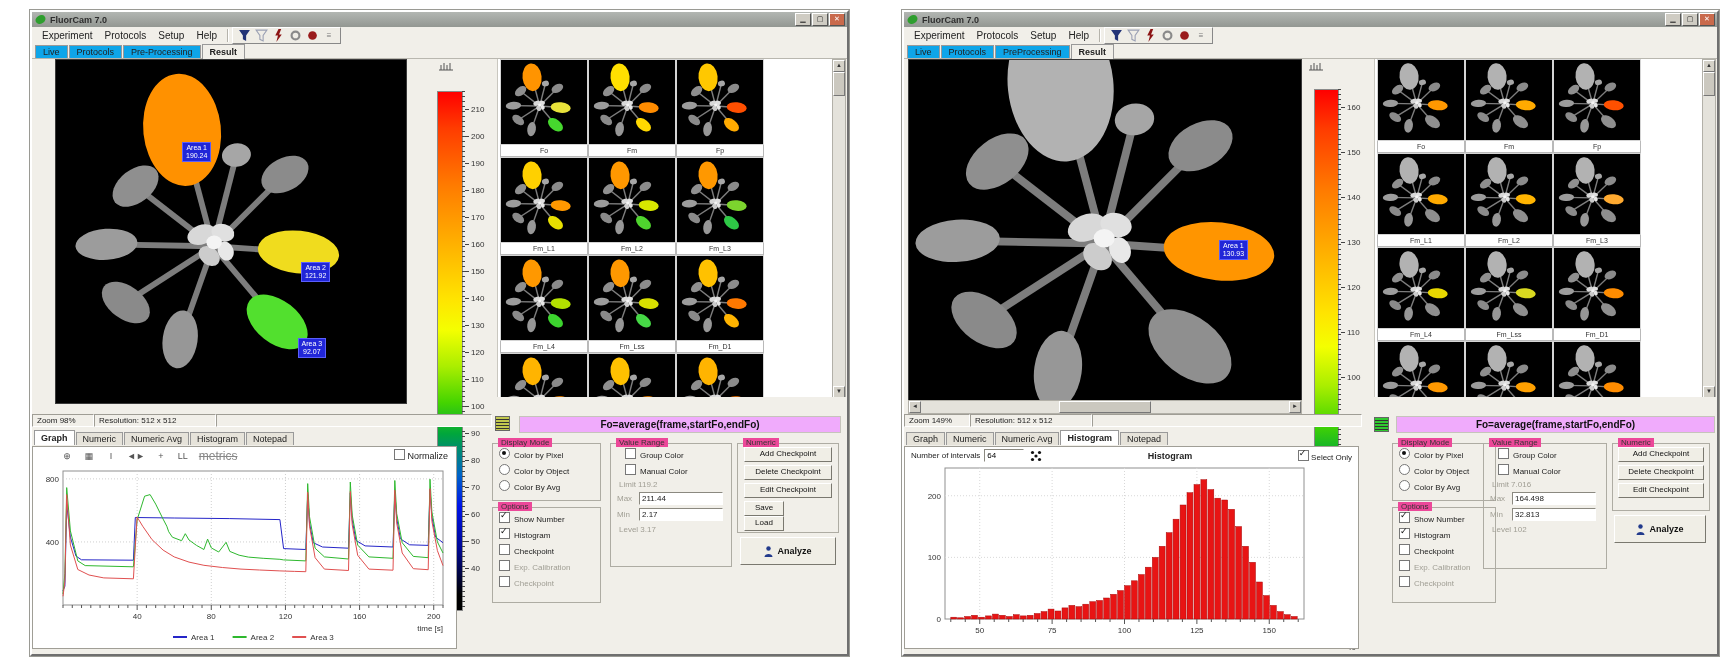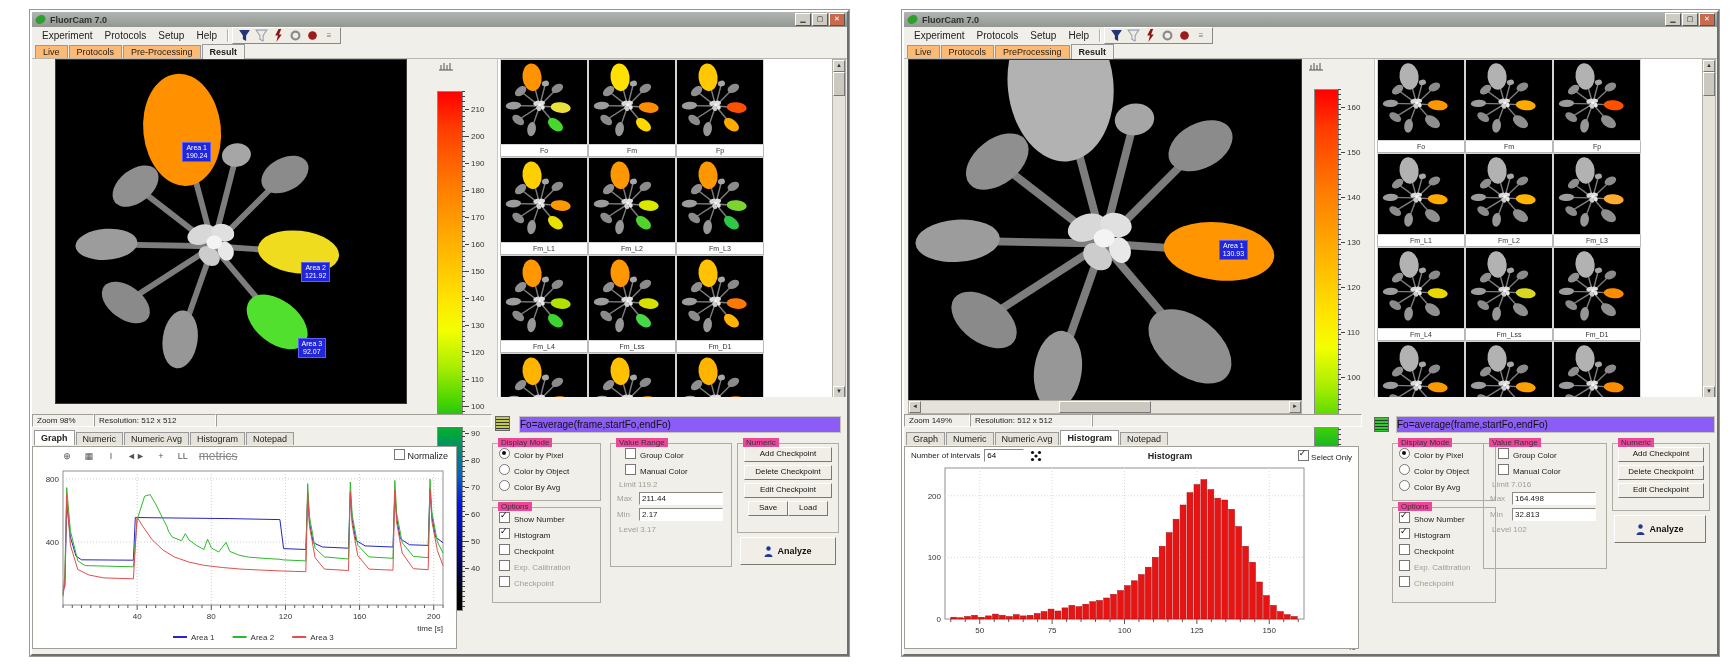--- a/index.html
+++ b/index.html
@@ -8,21 +8,21 @@
   .titlebar{height:15px;background:linear-gradient(#b2b6b2,#939792);display:flex;align-items:center;padding:0 2px;}
   .title-text{font-size:9px;font-weight:bold;color:#2e2e2e;margin-left:3px;flex:1;white-space:nowrap;overflow:hidden;}
   .winbtn{width:14px;height:11px;margin-left:1px;border:1px solid;border-color:#fff #555 #555 #fff;background:#cfccc3;font-size:7px;line-height:9px;text-align:center;color:#222;}
   .winbtn.close{background:#c96a4c;color:#fff;}
   .menubar{height:17px;display:flex;align-items:center;padding-left:4px;background:#f1efe9;border-bottom:1px solid #d8d6cе;}
   .menuitem{font-size:10px;color:#222;padding:1px 6px;}
   .msep{width:1px;height:13px;background:#b5b3ab;margin:0 4px;box-shadow:1px 0 0 #fff;}
   .toolgroup{display:flex;align-items:center;gap:4px;border:1px solid;border-color:#fff #888 #888 #fff;padding:1px 5px;background:#efede6;}
   .ticon{width:13px;height:13px;display:flex;align-items:center;justify-content:center;}
   .tabrow{height:14px;display:flex;align-items:flex-end;padding-left:3px;border-bottom:1px solid #b9b7af;}
-  .tab{font-size:9px;color:#222;background:#fdba74;border:1px solid #999;border-bottom:none;padding:0 7px;height:12px;line-height:12px;margin-right:1px;}
+  .tab{font-size:9px;color:#222;background:#0ea5e9;border:1px solid #999;border-bottom:none;padding:0 7px;height:12px;line-height:12px;margin-right:1px;}
   .tab.active{background:#f1efe9;height:14px;line-height:14px;font-weight:bold;position:relative;bottom:-1px;}
   .winbody{position:relative;width:100%;}
   .mainimg{position:absolute;background:#000;border:1px solid #3a3a3a;}
   .mainimg svg{position:absolute;left:0;top:0;width:100%;height:100%;}
   .arealbl{position:absolute;background:#2126d8;border:1px solid #5a5efc;color:#fff;font-size:7px;line-height:8px;padding:1px 3px;text-align:center;z-index:3;}
   .colorbar{position:absolute;border:1px solid #8a8a8a;background:linear-gradient(to bottom,#ff0000 0%,#ff3c00 7%,#ff7b00 18%,#ffb400 30%,#ffe400 40%,#f4ff00 46%,#aaee00 53%,#44d400 60%,#00a63c 66%,#0063c8 74%,#0014e8 80%,#000896 88%,#000000 97%);}
   .cbminor{position:absolute;width:3px;background:repeating-linear-gradient(to bottom,#444 0 1px,transparent 1px 5px);}
   .cbticks{position:absolute;width:26px;}
   .cbtick{position:absolute;left:0;font-size:8px;color:#333;white-space:nowrap;}
   .cbtick:before{content:"";display:inline-block;width:4px;height:1px;background:#444;vertical-align:middle;margin-right:2px;}
@@ -31,21 +31,21 @@
   .thumb{width:88px;}
   .timg{height:84px;background:#000;border:1px solid #d4d4d4;position:relative;}
   .timg svg{width:100%;height:100%;display:block;}
   .tlab{height:11px;background:#fff;border:1px solid #b9b9b9;border-top:none;font-size:7px;text-align:center;line-height:11px;color:#333;}
   .vscroll{position:absolute;width:12px;background:#e4e2db;border:1px solid #b2b0a8;}
   .hscroll{position:absolute;height:12px;background:#e4e2db;border:1px solid #b2b0a8;}
   .sbtn{position:absolute;width:10px;height:10px;background:#d4d1c8;border:1px solid;border-color:#fff #777 #777 #fff;font-size:6px;line-height:9px;text-align:center;color:#333;}
   .sthumb{position:absolute;background:#cbc8bf;border:1px solid;border-color:#fff #777 #777 #fff;}
   .statusbar{position:absolute;height:13px;display:flex;background:#f1efe9;}
   .scell{border:1px solid;border-color:#9f9d95 #fff #fff #9f9d95;font-size:8px;color:#222;line-height:11px;padding:0 4px;white-space:nowrap;}
-  .formula{position:absolute;height:15px;background:#8b5cf6;border:1px solid #c6c4bb;font-size:10px;font-weight:normal;line-height:15px;color:#111;}
+  .formula{position:absolute;height:15px;background:#f0abfc;border:1px solid #c6c4bb;font-size:10px;font-weight:bold;text-align:center;line-height:15px;color:#111;}
   .panelicon{position:absolute;width:13px;height:13px;border:1px solid #666;background:repeating-linear-gradient(to bottom,transparent 0 2px,#333 2px 3px);}
   .btabs{position:absolute;height:15px;display:flex;align-items:flex-end;}
   .btab{font-size:9px;background:#e6e3da;border:1px solid #999;border-bottom:none;padding:0 6px;height:12px;line-height:12px;margin-right:1px;color:#222;}
   .btab.active{background:#fff;height:14px;line-height:14px;font-weight:bold;}
   .chartpanel{position:absolute;background:#fff;border:1px solid #a09e96;}
   .gtoolbar{position:absolute;top:2px;left:28px;display:flex;gap:10px;align-items:center;}
   .gticon{font-size:9px;color:#555;min-width:12px;text-align:center;}
   .strike{text-decoration:line-through;color:#888;font-size:12px;}
   .chk{display:inline-block;width:9px;height:9px;border:1px solid #777;background:#fff;vertical-align:-1px;position:relative;}
   .chk.on:after{content:"✓";position:absolute;left:0px;top:-3px;font-size:9px;color:#111;}
@@ -55,21 +55,21 @@
   .gbox{position:absolute;border:1px solid #aeaca3;}
   .gbt{position:absolute;top:-6px;left:5px;background:#ec4899;font-size:8px;color:#333;padding:0 3px;}
   .orow{font-size:8px;color:#222;margin:4px 0 0 6px;white-space:nowrap;}
   .orow.dis{color:#a09e94;}
   .orow .lbl{margin-left:4px;}
   .vrlab{font-size:8px;color:#a09e94;margin:4px 0 0 8px;}
   .vfield{display:flex;align-items:center;margin:3px 0 0 6px;}
   .vfield .fl{font-size:8px;color:#a09e94;width:22px;}
   .vinput{width:78px;height:11px;background:#fff;border:1px solid;border-color:#8b8980 #fff #fff #8b8980;font-size:8px;line-height:11px;padding:0 2px;color:#222;}
   .nbtn{display:block;width:86px;height:13px;margin:3px auto 0;background:#f0eee6;border:1px solid;border-color:#fff #7a786f #7a786f #fff;font-size:8px;text-align:center;line-height:12px;color:#111;}
-  .halfrow{display:flex;justify-content:center;padding:3px 6px 16px;}
+  .halfrow{display:flex;justify-content:space-between;padding:3px 6px 16px;flex-direction:column;}
   .nbtn.half{width:38px;margin:0;}
   .analyze{position:absolute;background:#f0eee6;border:1px solid;border-color:#fff #7a786f #7a786f #fff;font-size:9px;font-weight:bold;display:flex;align-items:center;justify-content:center;gap:4px;color:#111;}
   .histctl{position:absolute;top:2px;left:6px;right:6px;display:flex;align-items:center;font-size:8px;color:#222;}
   .histtitle{flex:1;text-align:center;font-weight:bold;font-size:9px;}
   .hinput{width:34px;height:11px;background:#fff;border:1px solid;border-color:#8b8980 #fff #fff #8b8980;font-size:8px;padding:0 2px;font-family:"Liberation Sans",sans-serif;}
   svg text{font-family:"Liberation Sans",sans-serif;}
   .scaleicon{position:absolute;width:16px;height:11px;}
 </style>
 </head>
 <body>

